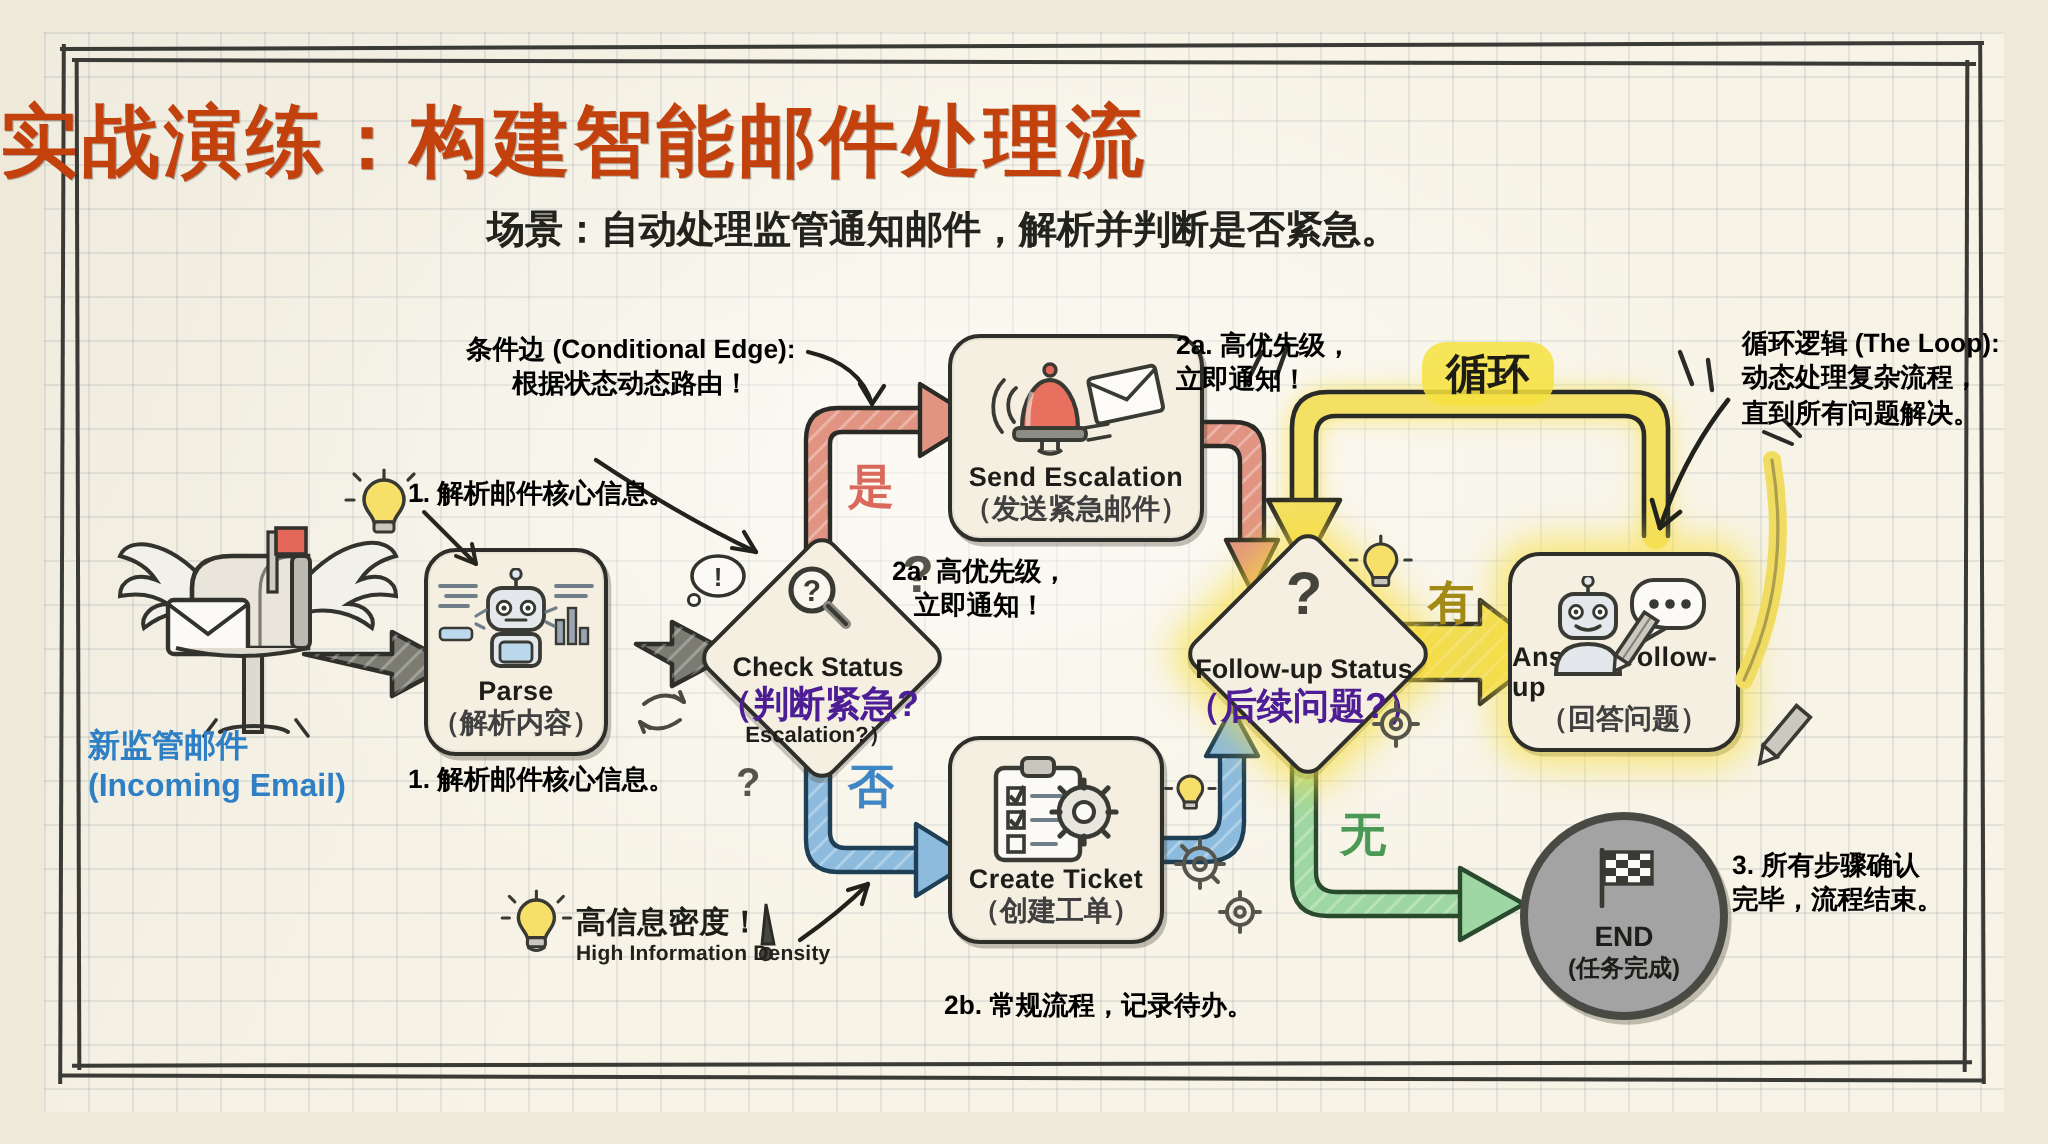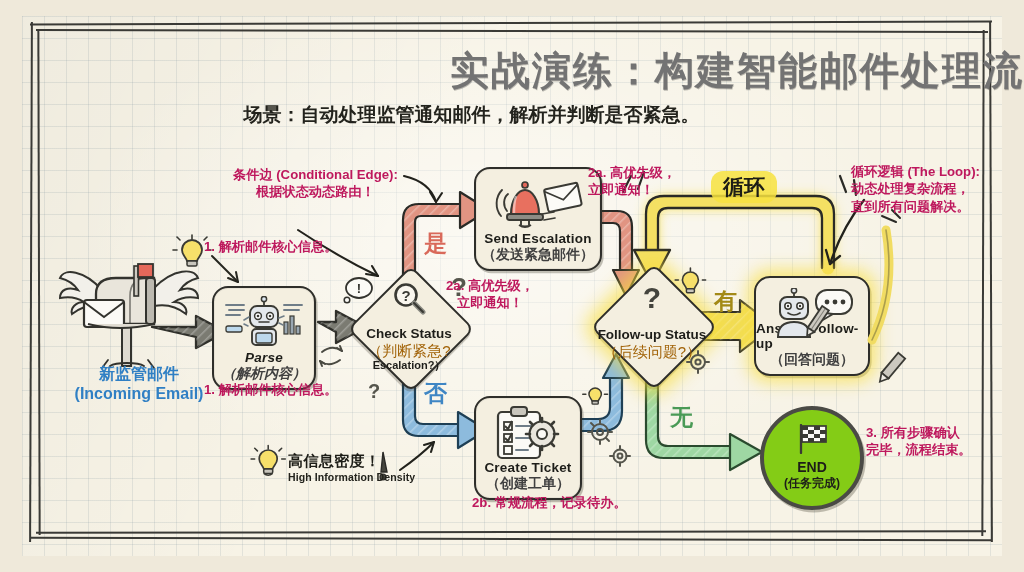--- a/index.html
+++ b/index.html
@@ -34,22 +34,22 @@
   #b-l2{left:38px;top:30px;width:1.6px;height:505px;transform:rotate(-0.15deg);}
   #b-r1{left:990px;top:22px;width:2.2px;height:520px;transform:rotate(-0.2deg);}
   #b-r2{left:982px;top:30px;width:1.6px;height:506px;transform:rotate(0.15deg);}
 
   svg.layer{position:absolute;left:0;top:0;width:1024px;height:572px;overflow:visible;}
   #edges{z-index:2;}
   #deco{z-index:6;pointer-events:none;}
 
   .txt{position:absolute;z-index:7;color:#24241f;}
   #title{
-    left:0;top:44px;width:1024px;text-align:right;
-    font-size:39px;font-weight:700;letter-spacing:2px;color:#737373;
+    left:0;top:44px;width:1024px;text-align:left;
+    font-size:39px;font-weight:700;letter-spacing:2px;color:#c2410c;
     text-shadow:0.6px 0.6px 0 rgba(0,0,0,.25);
   }
   #subtitle{left:0;top:102px;width:943px;text-align:center;font-size:19px;font-weight:700;color:#23231d;}
 
   
   .node{
     position:absolute;z-index:4;box-sizing:border-box;
     background:#f4efe0;border:2.4px solid #2e2e2a;border-radius:16px;
     box-shadow:1.6px 2.2px 0 rgba(60,55,40,.30), 0 0 0 1px rgba(0,0,0,.05) inset;
     display:flex;flex-direction:column;align-items:center;justify-content:flex-end;
@@ -63,39 +63,39 @@
   
   .diamond{position:absolute;z-index:4;}
   .diamond .dshape{
     position:absolute;left:50%;top:50%;width:86px;height:86px;margin:-43px 0 0 -43px;
     background:#f4efe0;border:2.4px solid #2e2e2a;transform:rotate(45deg);border-radius:9px;
     box-shadow:1.6px 2.2px 0 rgba(60,55,40,.26);
   }
   .diamond .dglow{box-shadow:0 0 17px 8px rgba(248,222,60,.66), 1.6px 2.2px 0 rgba(60,55,40,.26);}
   .diamond .dlbl{position:absolute;left:-38px;top:50%;width:calc(100% + 76px);text-align:center;margin-top:-1px;}
   .diamond .l1{font-size:13.5px;font-weight:600;color:#1d1d19;line-height:1.15;}
-  .diamond .l2{font-size:15px;font-weight:400;color:#a16207;line-height:1.15;}
+  .diamond .l2{font-size:18px;font-weight:700;color:#4c1d95;line-height:1.15;}
   .diamond .l3{font-size:11px;font-weight:600;color:#1d1d19;line-height:1.15;}
   .diamond .dico{position:absolute;left:0;top:14px;width:100%;text-align:center;}
 
   
   #end-node{
     position:absolute;z-index:4;left:760px;top:406px;width:96px;height:96px;border-radius:50%;
-    background:#84cc16;border:4px solid #4a4a45;
+    background:#a3a3a3;border:4px solid #4a4a45;
     box-shadow:1.8px 2.4px 0 rgba(60,55,40,.3);
     display:flex;flex-direction:column;align-items:center;justify-content:center;
   }
   #end-node .l1{font-size:14px;font-weight:700;color:#1d1d19;}
   #end-node .l2{font-size:12px;font-weight:600;color:#1d1d19;}
 
-  .ann{position:absolute;z-index:7;font-size:13.2px;font-weight:700;color:#be185d;line-height:1.32;}
+  .ann{position:absolute;z-index:7;font-size:13.2px;font-weight:700;color:#000000;line-height:1.32;}
   .edge-lbl{position:absolute;z-index:7;font-size:23px;font-weight:700;}
   .hl{position:absolute;z-index:7;font-size:21px;font-weight:700;color:#1d1d16;
       background:rgba(247,226,64,.85);padding:2px 12px;border-radius:12px;}
-  #incoming-label{position:absolute;z-index:7;left:44px;top:364px;width:190px;text-align:center;
+  #incoming-label{position:absolute;z-index:7;left:44px;top:364px;width:190px;
       font-size:16px;font-weight:700;color:#2f7fc4;line-height:1.28;}
   #hid-box{position:absolute;z-index:7;left:288px;top:452px;}
   #hid-box .zh{font-size:15px;font-weight:700;color:#1d1d17;letter-spacing:.4px;}
   #hid-box .en{font-size:10.5px;font-weight:700;color:#22221c;letter-spacing:.1px;}
 </style>
 </head>
 <body>
 
 <div id="stage">
   <div id="paper">
@@ -211,21 +211,21 @@
 
       <path d="M30,62 Q62,70 96,62" fill="#e0dcd2" stroke="#33332e" stroke-width="2"></path>
     </g>
   </svg>
 
   <div id="incoming-label">
     <div>新监管邮件</div>
     <div>(Incoming Email)</div>
   </div>
 
-  <div class="node" id="node-parse" style="left:212px;top:286px;width:104px;height:104px;font-style:italic;">
+  <div class="node" id="node-parse" style="left:212px;top:274px;width:92px;height:104px;">
     <div class="ico">
       <svg width="84" height="54" viewBox="0 0 84 54">
         <line x1="42" y1="3" x2="42" y2="10" stroke="#3a3a34" stroke-width="1.8"></line>
         <circle cx="42" cy="3" r="2.6" fill="#dfe9f2" stroke="#3a3a34" stroke-width="1.5"></circle>
         <rect x="28" y="10" width="28" height="21" rx="7" fill="#e4e8ec" stroke="#3a3a34" stroke-width="1.9"></rect>
         <circle cx="36" cy="20" r="3.4" fill="#fff" stroke="#3a3a34" stroke-width="1.5"></circle>
         <circle cx="48" cy="20" r="3.4" fill="#fff" stroke="#3a3a34" stroke-width="1.5"></circle>
         <circle cx="36" cy="20" r="1.3" fill="#3a3a34"></circle>
           <circle cx="48" cy="20" r="1.3" fill="#3a3a34"></circle>
         <path d="M37,26 L47,26" stroke="#3a3a34" stroke-width="1.5" stroke-linecap="round"></path>
@@ -272,21 +272,21 @@
         <g stroke="#3a3a34" stroke-width="1.7" stroke-linecap="round">
           <line x1="50" y1="36" x2="62" y2="34"></line>
             <line x1="52" y1="42" x2="63" y2="40"></line>
         </g>
       </svg>
     </div>
     <div class="l1">Send Escalation</div>
     <div class="l2">（发送紧急邮件）</div>
   </div>
 
-  <div class="node" id="node-ticket" style="left:474px;top:396px;width:108px;height:104px;">
+  <div class="node" id="node-ticket" style="left:474px;top:368px;width:108px;height:104px;">
     <div class="ico">
       <svg width="76" height="54" viewBox="0 0 76 54">
         <rect x="8" y="6" width="42" height="46" rx="4" fill="#fbfaf6" stroke="#3a3a34" stroke-width="2.2"></rect>
         <rect x="21" y="1" width="16" height="9" rx="3" fill="#c9c6bd" stroke="#3a3a34" stroke-width="2"></rect>
         <g stroke="#3a3a34" stroke-width="1.8" fill="none">
           <rect x="14" y="16" width="8" height="8"></rect>
             <rect x="14" y="28" width="8" height="8"></rect>
             <rect x="14" y="40" width="8" height="8"></rect>
           <path d="M15,20 L18,23 L22,15" stroke-width="2"></path>
             <path d="M15,32 L18,35 L22,27" stroke-width="2"></path>
@@ -530,21 +530,21 @@
   <div class="ann" style="left:204px;top:238px;">1. 解析邮件核心信息。</div>
 
   <div class="ann" style="left:204px;top:381px;">1. 解析邮件核心信息。</div>
 
   <div class="ann" style="left:446px;top:277px;white-space:pre-line;text-align:center;">2a. 高优先级，
 立即通知！</div>
 
   <div class="ann" style="left:588px;top:164px;white-space:pre-line;">2a. 高优先级，
 立即通知！</div>
 
-  <div class="ann" style="left:851px;top:163px;white-space:pre-line;">循环逻辑 (The Loop):
+  <div class="ann" style="left:871px;top:163px;white-space:pre-line;">循环逻辑 (The Loop):
 动态处理复杂流程，
 直到所有问题解决。</div>
 
   <div class="ann" style="left:472px;top:494px;">2b. 常规流程，记录待办。</div>
 
   <div class="ann" style="left:866px;top:424px;white-space:pre-line;">3. 所有步骤确认
 完毕，流程结束。</div>
 
   <div id="hid-box">
     <div class="zh">高信息密度！</div>

